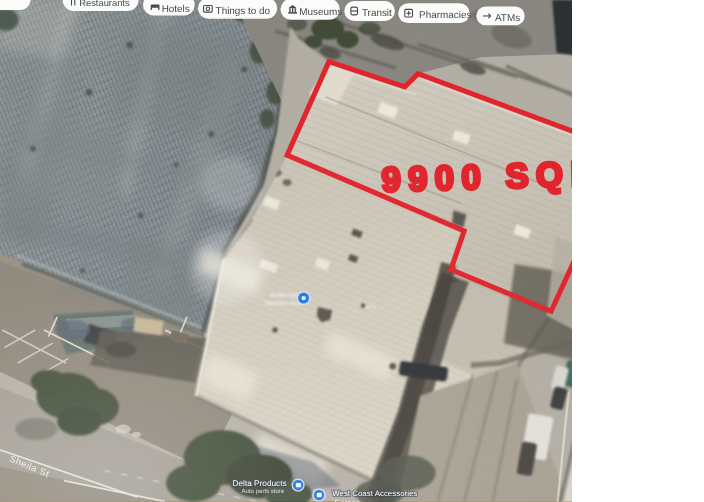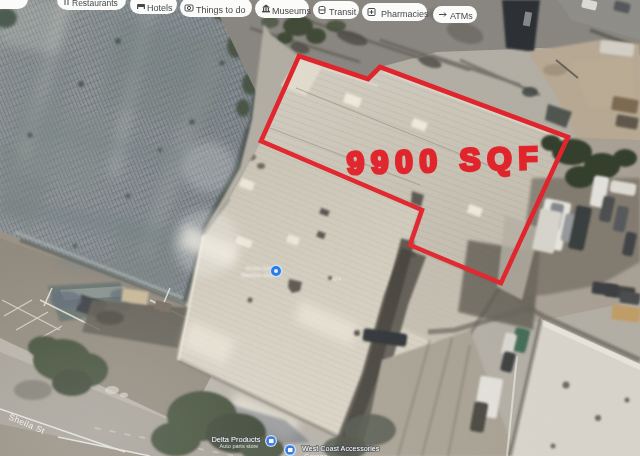--- a/index.html
+++ b/index.html
@@ -1,17 +1,17 @@
 <!DOCTYPE html>
 <html><head>
 <meta charset="utf-8">
 <style>
   html,body{margin:0;padding:0;}
   body{width:640px;height:456px;overflow:hidden;font-family:"Liberation Sans",sans-serif;}
-  #stage{position:relative;width:640px;height:456px;background:#a16207;overflow:hidden;filter:blur(0.5px);}
+  #stage{position:relative;width:520px;height:456px;background:#a16207;overflow:hidden;filter:blur(0.5px);}
   svg{position:absolute;left:0;top:0;}
 </style>
 </head>
 <body>
 <div id="stage">
 <svg width="640" height="456" viewBox="0 0 640 456">
 <defs>
   <linearGradient id="gTeal" x1="0" y1="0" x2="1" y2="1">
     <stop offset="0" stop-color="#969b9a"></stop>
     <stop offset="0.45" stop-color="#868d90"></stop>

